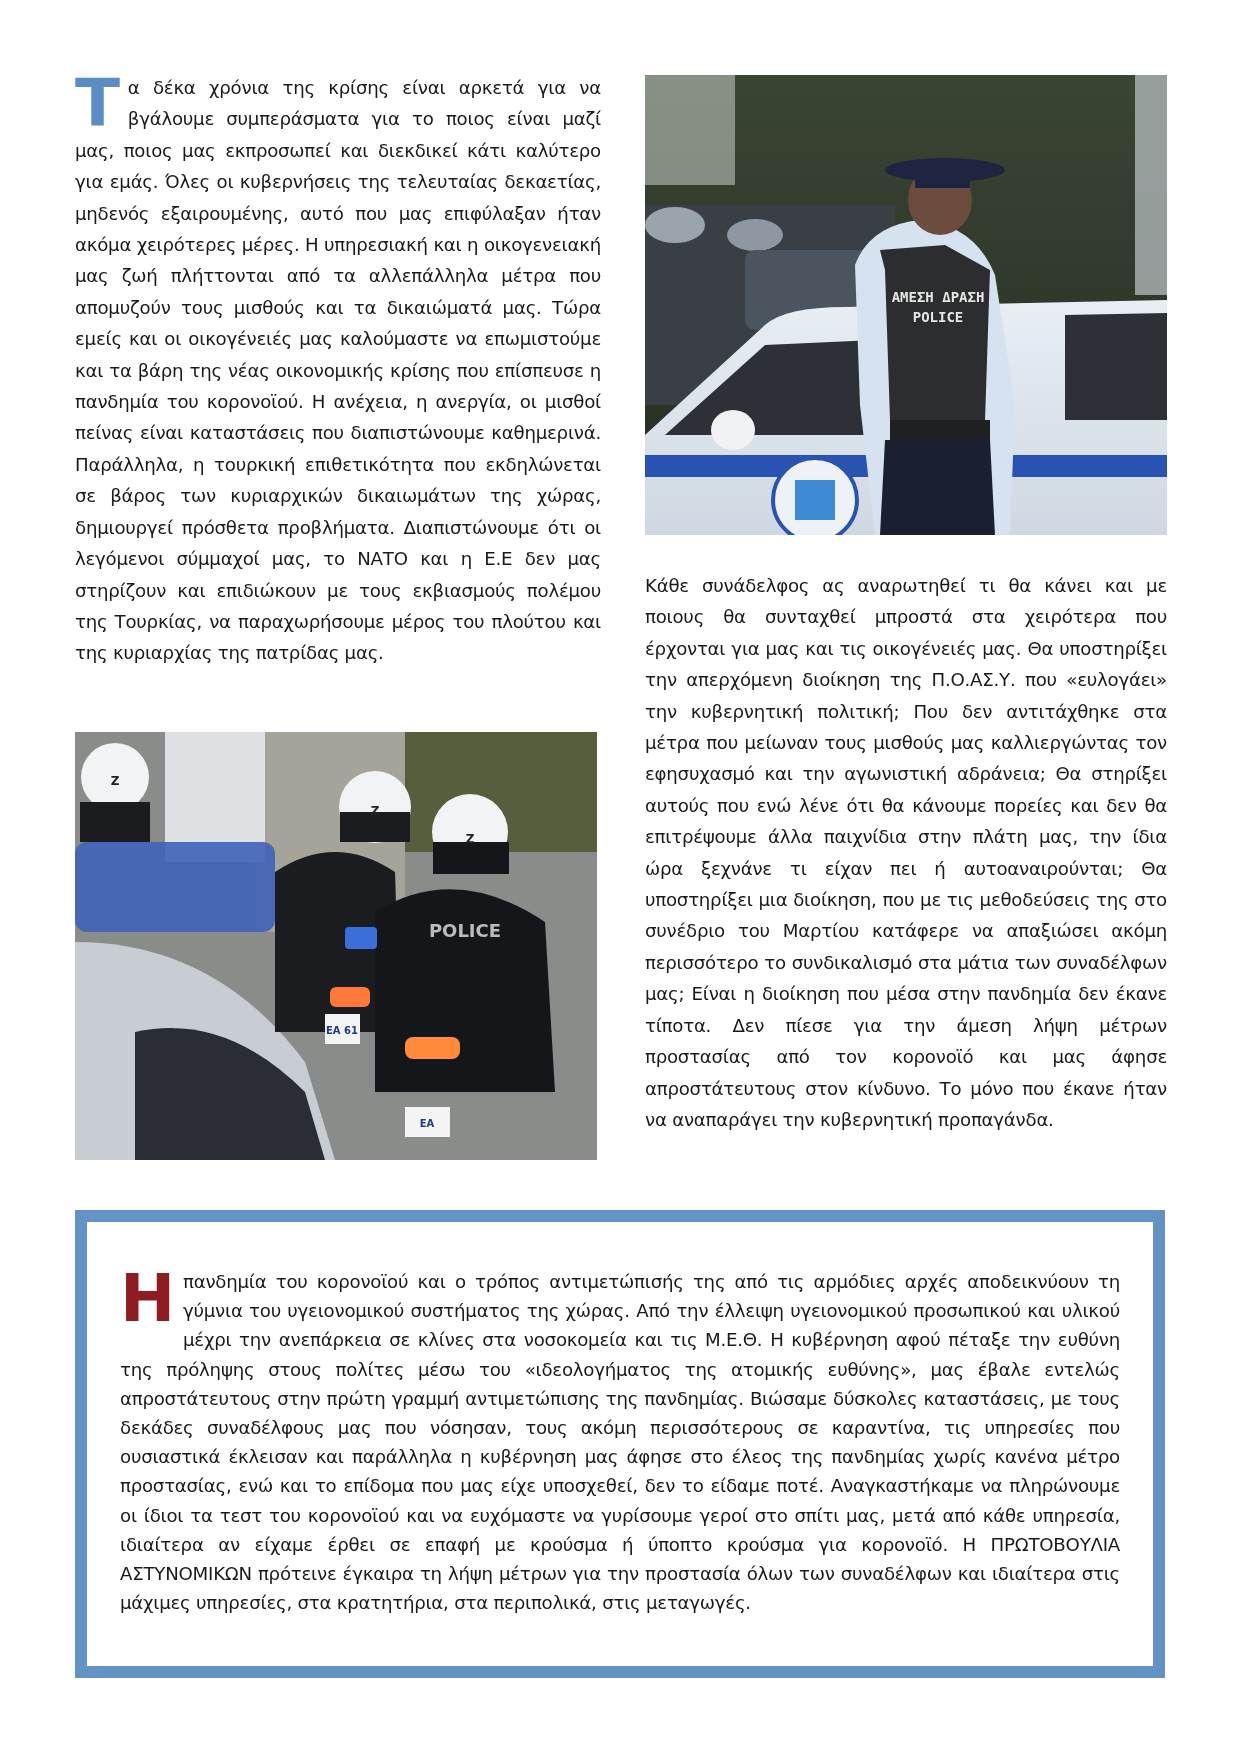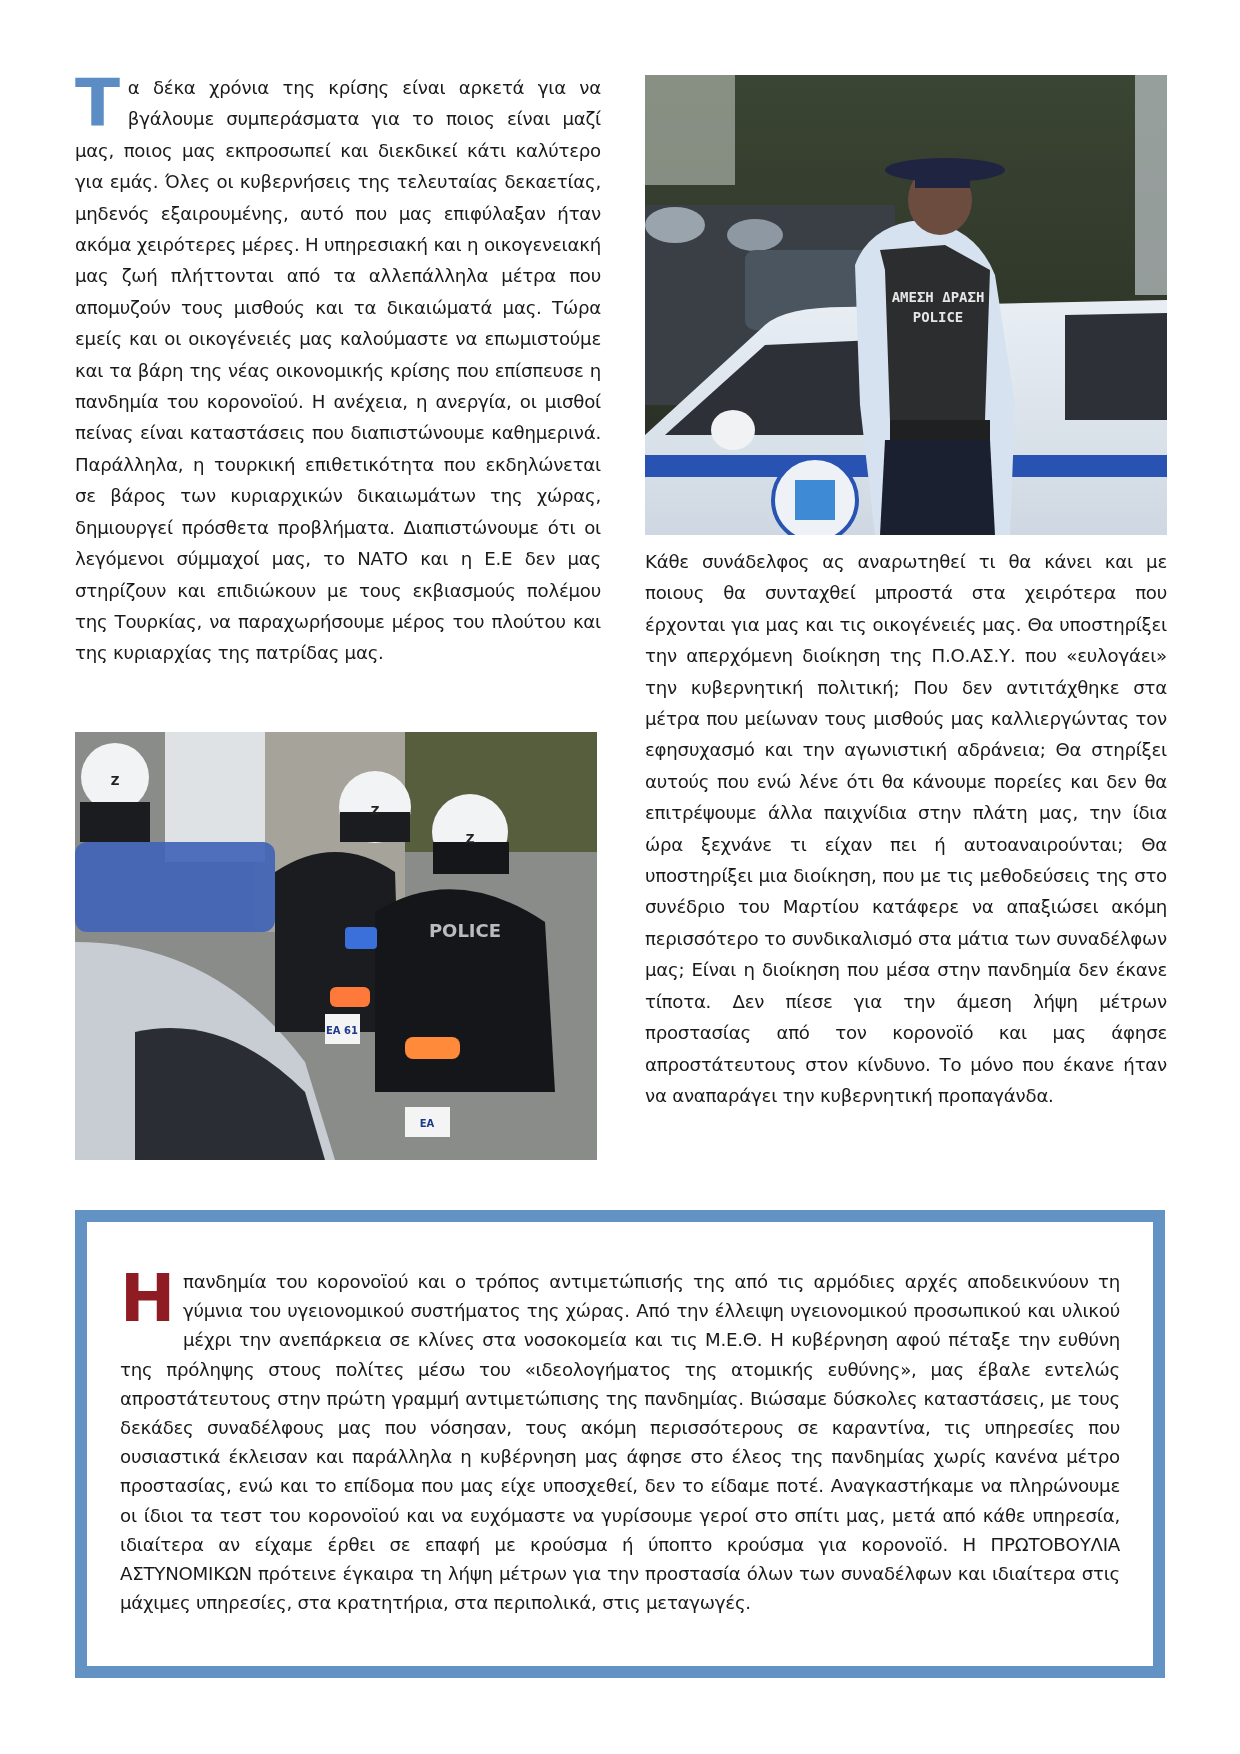--- a/index.html
+++ b/index.html
@@ -2,21 +2,21 @@
 <html><head>
 <meta charset="utf-8">
 <style>
   html, body { margin: 0; padding: 0; background: #ffffff; }
   body { width: 1240px; height: 1754px; position: relative; overflow: hidden;
          font-family: "DejaVu Sans", sans-serif; color: #1a1a1a; }
   .col { position: absolute; font-size: 18.2px; line-height: 31.4px; text-align: justify;
          letter-spacing: -0.25px; word-spacing: 0px; }
   .col p { margin: 0; }
   #left-col { left: 75px; top: 72px; width: 526px; }
-  #right-col { left: 645px; top: 546px; width: 522px; }
+  #right-col { left: 645px; top: 570px; width: 522px; }
   .dropcap { float: left; font-family: "DejaVu Sans", sans-serif; font-weight: bold;
              font-size: 66px; line-height: 56px; margin: 4px 8px 0 0; }
   .dropcap.blue { color: #5b8cc4; }
   .dropcap.red { color: #8e1c22; }
 
   .photo { position: absolute; overflow: hidden; }
   #photo-officer { left: 645px; top: 75px; width: 522px; height: 460px; background: #14b8a6; }
   #photo-motorcycles { left: 75px; top: 732px; width: 522px; height: 428px; background: #7b7d7c; }
 
   #box { position: absolute; left: 75px; top: 1210px; width: 1066px; height: 444px;

